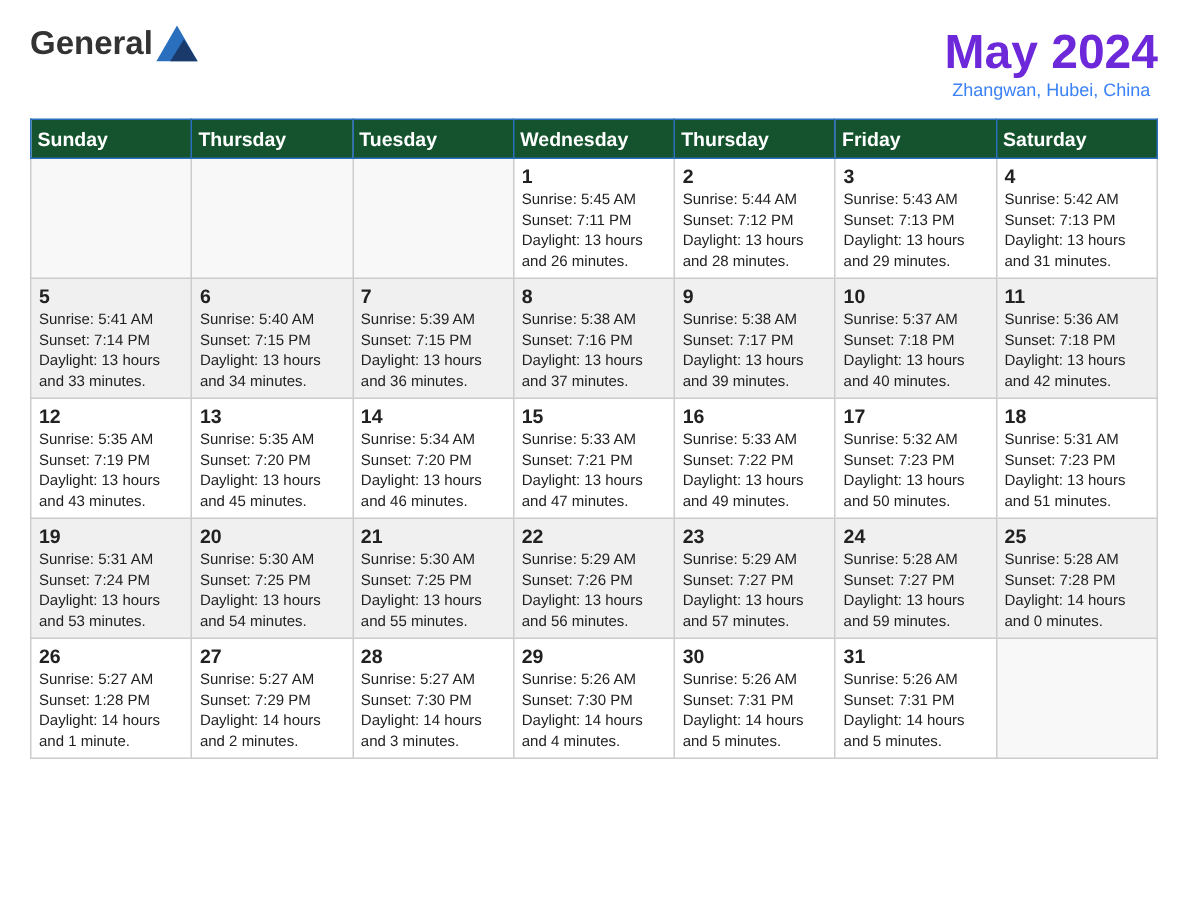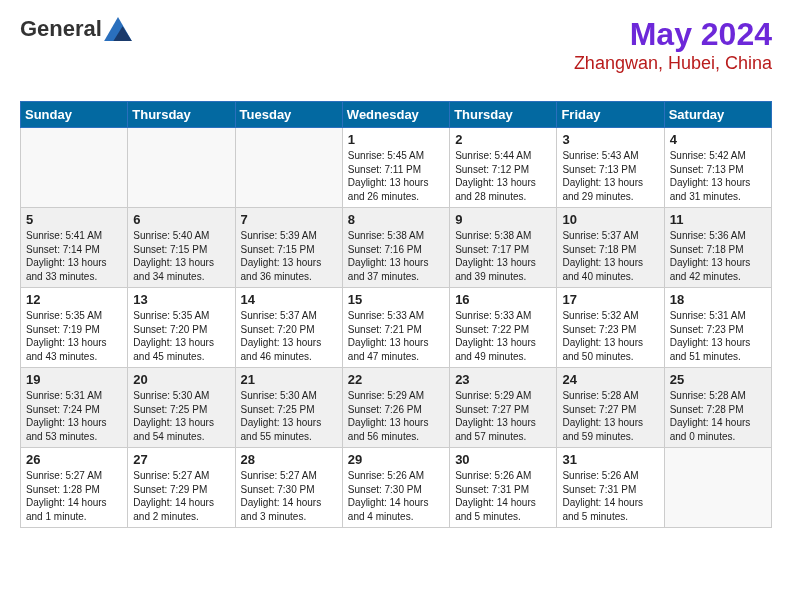--- a/index.html
+++ b/index.html
@@ -11,21 +11,21 @@
       overflow: hidden;
     }
     .page {
       width: 792px;
       padding: 16px 20px 10px 20px;
     }
     .header {
       display: flex;
       justify-content: space-between;
       align-items: flex-start;
-      margin-bottom: 27px;
+      margin-bottom: 12px;
     }
     .logo {
       display: flex;
       flex-direction: column;
     }
     .logo-text {
       display: flex;
       align-items: center;
       font-size: 22px;
       font-weight: bold;
@@ -39,30 +39,31 @@
     }
     .title-block {
       text-align: right;
     }
     .month-title {
       font-size: 32px;
       font-weight: bold;
       color: #6d28d9;
     }
     .location {
-      font-size: 18px;
-      color: #b91c1c;
+      font-size: 12px;
+      color: #3b82f6;
+      text-align: center;
     }
     .calendar {
       width: 100%;
       border-collapse: collapse;
       border: 1px solid #ccc;
     }
     .calendar th {
-      background-color: #0369a1;
+      background-color: #14532d;
       color: #fff;
       font-size: 13px;
       font-weight: bold;
       padding: 5px 4px;
       text-align: left;
       border: 1px solid #2a6fbd;
     }
     .calendar td {
       border: 1px solid #ccc;
       vertical-align: top;
@@ -221,21 +222,21 @@
           </td>
           <td>
             <span class="day-num">13</span>
             <div class="day-info">Sunrise: 5:35 AM
 Sunset: 7:20 PM
 Daylight: 13 hours
 and 45 minutes.</div>
           </td>
           <td>
             <span class="day-num">14</span>
-            <div class="day-info">Sunrise: 5:37 AM
+            <div class="day-info">Sunrise: 5:34 AM
 Sunset: 7:20 PM
 Daylight: 13 hours
 and 46 minutes.</div>
           </td>
           <td>
             <span class="day-num">15</span>
             <div class="day-info">Sunrise: 5:33 AM
 Sunset: 7:21 PM
 Daylight: 13 hours
 and 47 minutes.</div>

